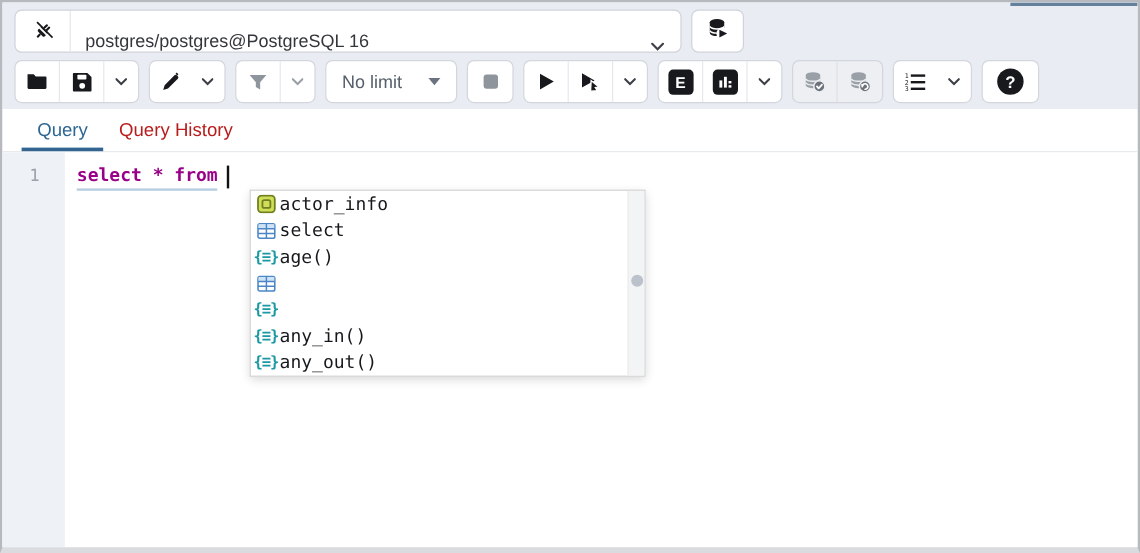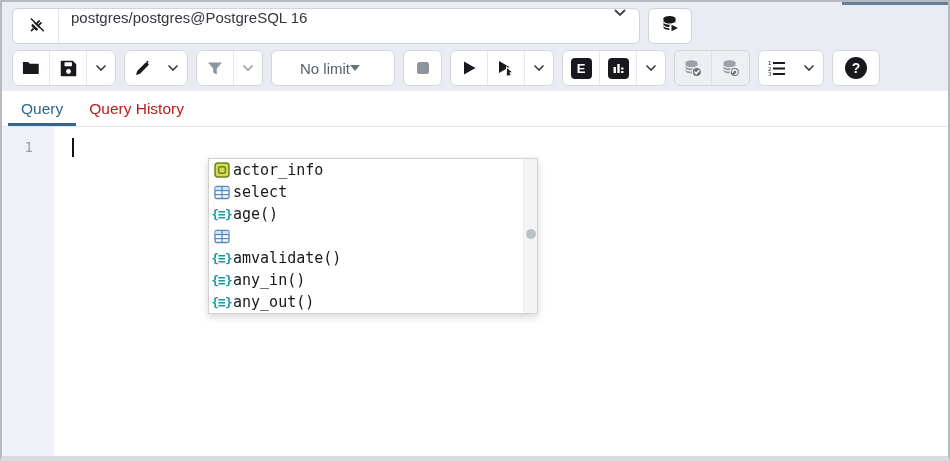--- a/index.html
+++ b/index.html
@@ -8,50 +8,50 @@
     position:relative; width:950px; height:461px;
     border:2px solid #b6b9be; border-bottom:5px solid #d9dbde;
     display:flex; flex-direction:column; background:#fff; overflow:hidden;
   }
   .top-accent { position:absolute; top:0; right:0; width:106px; height:3px; background:#64809a; }
 
   
   .top-panel { background:#e9ecf3; padding:6px 10px 5px 10px; flex:none; }
   .conn-row { display:flex; align-items:center; gap:8px; height:36px; }
   .conn-combo {
-    width:628px; height:36px; background:#fff; border:1px solid #cfd3da; border-radius:6px;
-    display:flex; align-items:flex-start; overflow:hidden;
+    width:556px; height:36px; background:#fff; border:1px solid #cfd3da; border-radius:6px;
+    display:flex; align-items:flex-end; overflow:hidden;
   }
   .conn-plug { width:46px; height:100%; display:flex; align-items:center; justify-content:center; border-right:1px solid #e4e7ec; }
   .conn-label { flex:1; padding-left:12px; font-size:15px; color:#33373c; white-space:nowrap; }
   .conn-chevron { padding-right:13px; display:flex; align-items:center; }
   .icon-btn {
     width:44px; height:36px; background:#fff; border:1px solid #cfd3da; border-radius:6px;
     display:flex; align-items:center; justify-content:center;
   }
 
   .toolbar-row { margin-top:6px; display:flex; align-items:center; gap:8px; height:36px; }
   .tb-group { display:flex; height:36px; background:#fff; border:1px solid #d3d6dc; border-radius:6px; overflow:hidden; flex:none; }
   .tb-group.gray { background:#edeff3; }
   .tb-seg { width:37px; height:100%; display:flex; align-items:center; justify-content:center; border-right:1px solid #e6e8ec; }
   .tb-seg:last-child { border-right:none; }
   .tb-seg.chev { width:28px; }
   .tb-seg.wide { width:46px; }
   .tb-single { border-right:none; }
-  .limit-select { width:124px; height:36px; background:#fff; border:1px solid #d3d6dc; border-radius:6px;
-    display:flex; align-items:center; justify-content:flex-start; padding:0 28px; flex:none; }
+  .limit-select { width:110px; height:36px; background:#fff; border:1px solid #d3d6dc; border-radius:6px;
+    display:flex; align-items:center; justify-content:space-between; padding:0 13px; flex:none; }
   .limit-label { font-size:15px; color:#56606c; }
   .tri-down { width:0; height:0; border-left:5px solid transparent; border-right:5px solid transparent; border-top:6px solid #6b7280; }
   .badge-dark { width:21px; height:21px; background:#17191d; border-radius:4px; color:#fff; display:flex;
     align-items:center; justify-content:center; font-weight:bold; font-size:13px; }
   .help-circle { width:22px; height:22px; background:#17191d; border-radius:50%; color:#fff; display:flex;
     align-items:center; justify-content:center; font-weight:bold; font-size:14px; }
 
   
-  .tabbar { height:36px; background:#fff; display:flex; align-items:stretch; padding-left:6px;
+  .tabbar { height:36px; background:#fff; display:flex; align-items:stretch; padding-left:16px;
     border-bottom:1px solid #e2e5e9; flex:none; }
   .tab { position:relative; display:flex; align-items:center; padding:0 13px; font-size:15.5px; color:#b91c1c; cursor:default; }
   .tab.active { color:#2c6693; }
   .tab.active::after { content:""; position:absolute; left:0; right:0; bottom:0; height:3px; background:#326690; }
 
   
   .editor { flex:1; display:flex; position:relative; background:#fff; }
   .gutter { width:52px; background:#eef1f6; padding-top:9px; flex:none;
     font-family:"DejaVu Sans Mono", monospace; font-size:14px; color:#9aa1ab; }
   .line-no { display:block; text-align:right; padding-right:21px; height:22px; line-height:22px; }
@@ -275,21 +275,21 @@
       <span>Query History</span>
     </div>
   </div>
 
   <div class="editor">
     <div class="gutter">
       <span class="line-no">1</span>
     </div>
     <div class="code-area">
       <div class="code-line">
-        <span class="caret"></span>
+        <span class="code-phrase"><span class="kw">select</span><span> </span><span class="op">*</span><span> </span><span class="kw">from</span></span><span class="caret"></span>
       </div>
 
       <div class="autocomplete">
         <div class="ac-list" id="ac-list">
             <div class="ac-row"><span class="ac-ico"><svg width="16" height="16" viewBox="0 0 16 16">
                   <rect x="1" y="1" width="14" height="14" rx="3" fill="#cfdd58" stroke="#70801f" stroke-width="1.5"></rect>
                   <rect x="4.7" y="4.7" width="6.6" height="6.6" rx="1.5" fill="none" stroke="#70801f" stroke-width="1.5"></rect>
                 </svg></span><span>actor_info</span></div>
             <div class="ac-row"><span class="ac-ico"><svg width="16" height="15" viewBox="0 0 16 15">
                   <rect x="1" y="1.5" width="14" height="12" rx="1.5" fill="#fff" stroke="#4b87c7" stroke-width="1.3"></rect>
@@ -299,21 +299,21 @@
                   <line x1="8" y1="1.5" x2="8" y2="13.5" stroke="#4b87c7" stroke-width="1.2"></line>
                 </svg></span><span>select</span></div>
             <div class="ac-row"><span class="ac-ico"><span class="fn-glyph">{≡}</span></span><span>age()</span></div>
             <div class="ac-row"><span class="ac-ico"><svg width="16" height="15" viewBox="0 0 16 15">
                   <rect x="1" y="1.5" width="14" height="12" rx="1.5" fill="#fff" stroke="#4b87c7" stroke-width="1.3"></rect>
                   <path d="M1.4 1.9 h13.2 v3.6 H1.4 z" fill="#cfe3f6"></path>
                   <line x1="1" y1="5.6" x2="15" y2="5.6" stroke="#4b87c7" stroke-width="1.2"></line>
                   <line x1="1" y1="9.6" x2="15" y2="9.6" stroke="#4b87c7" stroke-width="1.2"></line>
                   <line x1="8" y1="1.5" x2="8" y2="13.5" stroke="#4b87c7" stroke-width="1.2"></line>
                 </svg></span></div>
-            <div class="ac-row"><span class="ac-ico"><span class="fn-glyph">{≡}</span></span><span>amvalidate()</span></div>
+            <div class="ac-row"><span class="ac-ico"><span class="fn-glyph">{≡}</span></span></div>
             <div class="ac-row"><span class="ac-ico"><span class="fn-glyph">{≡}</span></span><span>any_in()</span></div>
             <div class="ac-row"><span class="ac-ico"><span class="fn-glyph">{≡}</span></span><span>any_out()</span></div>
           </div>
         <div class="ac-scroll">
           <div class="ac-thumb"></div>
         </div>
       </div>
     </div>
   </div>
 </div>

